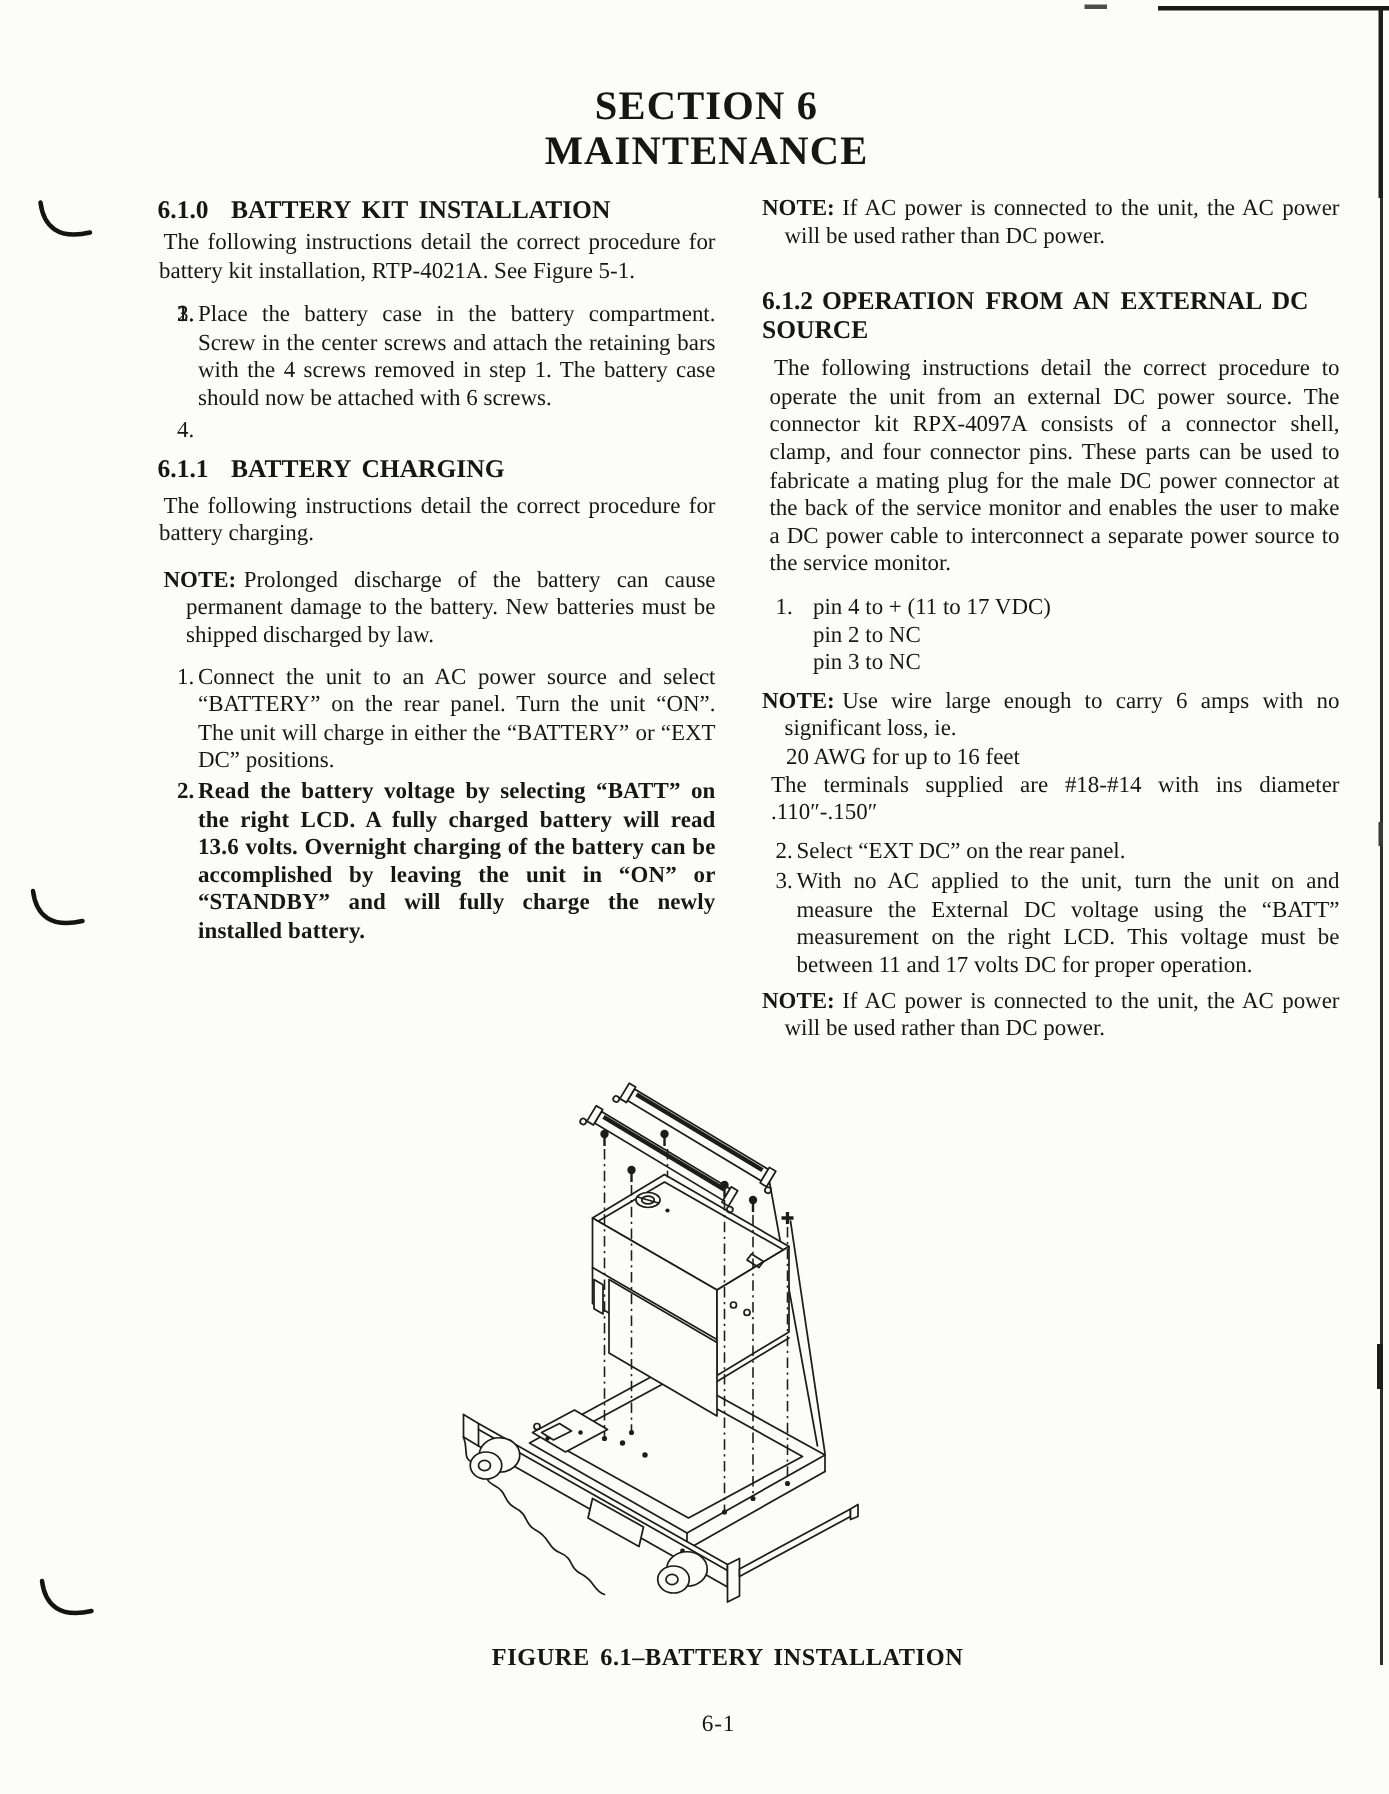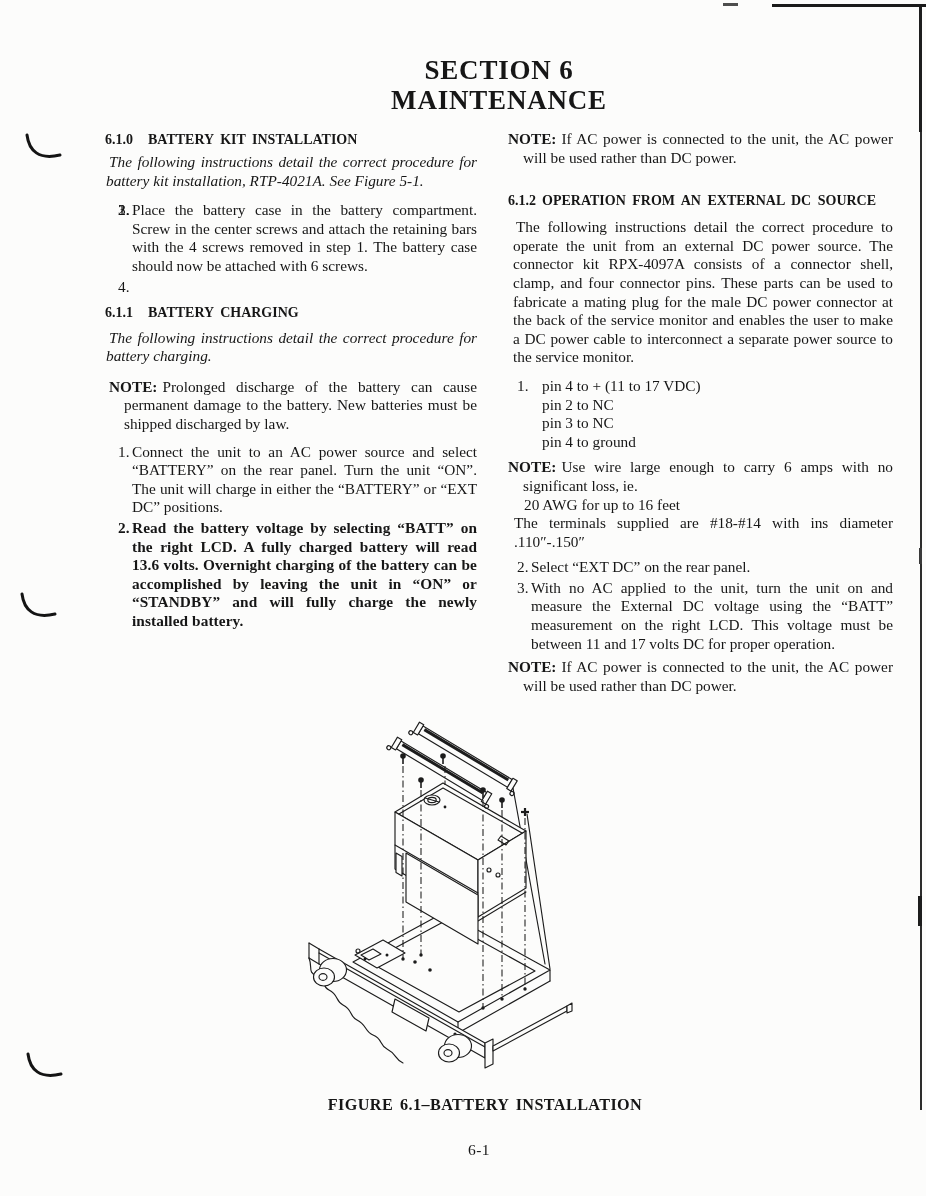--- a/index.html
+++ b/index.html
@@ -15,35 +15,35 @@
   
   .edge-line-right{position:absolute;left:920px;top:5px;width:2px;height:1105px;background:#2c2c2c;}
   .edge-line-right-thick-top{position:absolute;left:919px;top:4px;width:3px;height:128px;background:#1d1d1d;}
   .edge-line-right-thick-mid{position:absolute;left:919px;top:548px;width:3px;height:16px;background:#3a3a3a;}
   .edge-line-right-thick-low{position:absolute;left:918px;top:896px;width:4px;height:30px;background:#1d1d1d;}
   .edge-line-top{position:absolute;left:772px;top:4px;width:154px;height:3px;background:#1a1a1a;}
   .edge-dash-top{position:absolute;left:723px;top:3px;width:15px;height:3px;background:#4d4d4d;}
   .pen-mark{position:absolute;width:40px;height:32px;}
 
   
-  .header{position:absolute;left:76px;top:55px;width:846px;text-align:center;}
+  .header{position:absolute;left:48px;top:55px;width:846px;text-align:center;}
   .header .title{font-size:27px;font-weight:bold;line-height:30px;letter-spacing:0.8px;}
 
   
   .col{position:absolute;top:130px;font-size:15.3px;line-height:18.6px;}
   .col-left{left:97px;width:380px;}
   .col-right{left:508px;width:385px;}
 
-  .h2{font-weight:bold;font-size:14px;line-height:19px;word-spacing:3px;}
+  .h2{font-weight:bold;font-size:17px;line-height:19px;word-spacing:3px;}
   .h2 .hnum{margin-right:15px;word-spacing:0;}
   .h2 .hnum-tight{margin-right:6px;word-spacing:0;}
   .col-left .h2{padding-left:8px;}
 
   .para{text-align:justify;text-indent:4px;}
-  .col-left .para{padding-left:9px;text-indent:3px;font-style:italic;}
+  .col-left .para{padding-left:9px;text-indent:3px;}
   .col-right .para{padding-left:5px;text-indent:3px;}
 
   .li{position:relative;text-align:justify;}
   .col-left .li{padding-left:35px;}
   .col-left .li .num{position:absolute;left:21px;}
   .col-right .li{padding-left:23px;}
   .col-right .li .num{position:absolute;left:9px;}
 
   .note{text-align:justify;padding-left:15px;text-indent:-15px;}
   .note b{margin-right:5px;}
@@ -152,21 +152,20 @@
       <span class="hnum-tight">6.1.2</span><span>OPERATION FROM AN EXTERNAL DC SOURCE</span>
     </div>
     <div class="para mt8">The following instructions detail the correct procedure to operate the unit from an external DC power source. The connector kit RPX-4097A consists of a connector shell, clamp, and four connector pins. These parts can be used to fabricate a mating plug for the male DC power connector at the back of the service monitor and enables the user to make a DC power cable to interconnect a separate power source to the service monitor.</div>
 
     <div class="li mt10">
       <span class="num">1.</span>
     </div>
     <div class="pinline">pin 4 to + (11 to 17 VDC)</div>
     <div class="pinline">pin 2 to NC</div>
     <div class="pinline">pin 3 to NC</div>
-    <div class="pinline">pin 4 to ground</div>
 
     <div class="note mt7">
       <b>NOTE:</b><span>Use wire large enough to carry 6 amps with no significant loss, ie.</span>
     </div>
     <div class="awgline">20 AWG for up to 16 feet</div>
     <div class="terminals">The terminals supplied are #18-#14 with ins diameter .110″-.150″</div>
 
     <div class="li mt7">
       <span class="num">2.</span><span>Select “EXT DC” on the rear panel.</span>
     </div>

